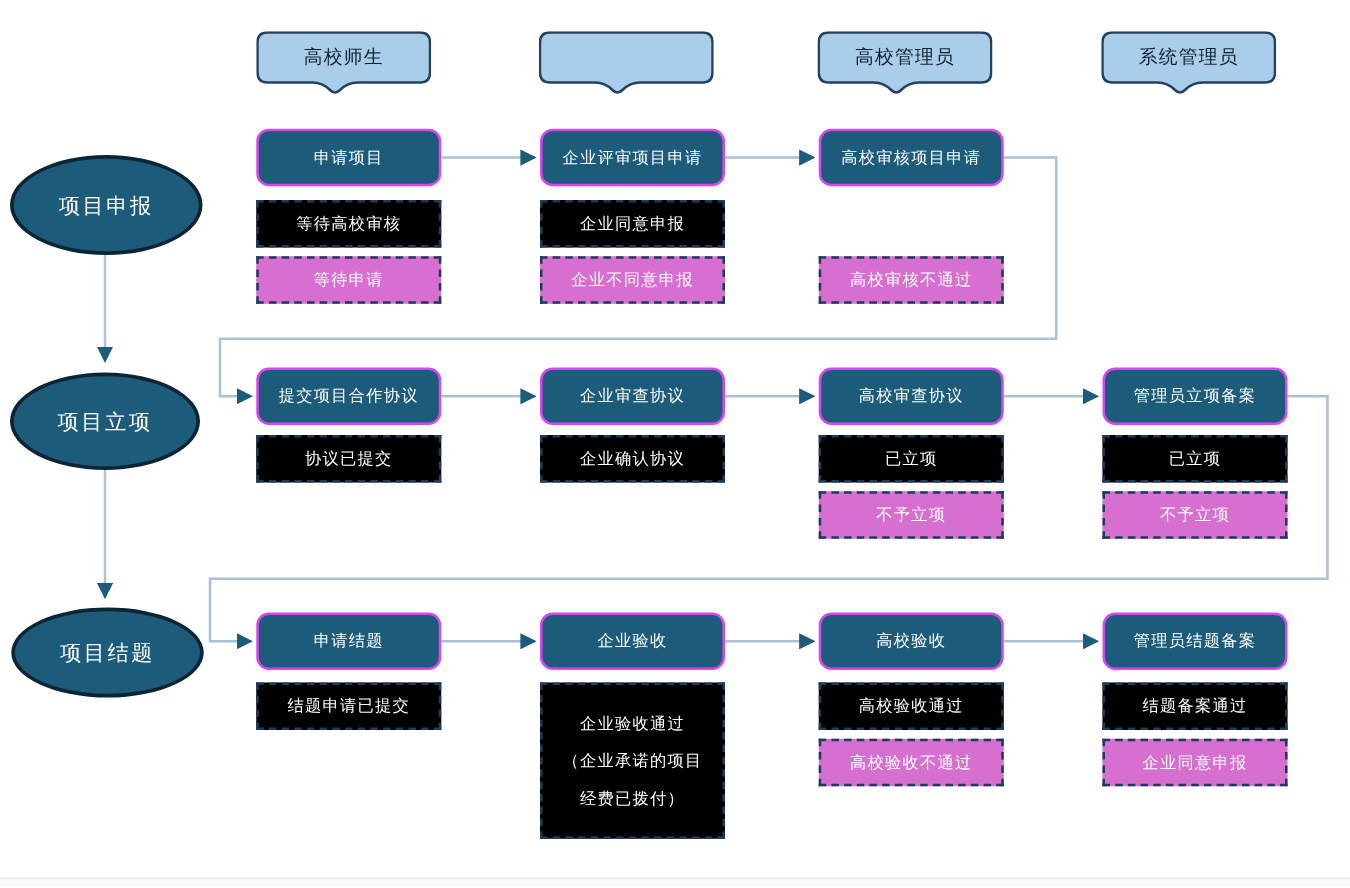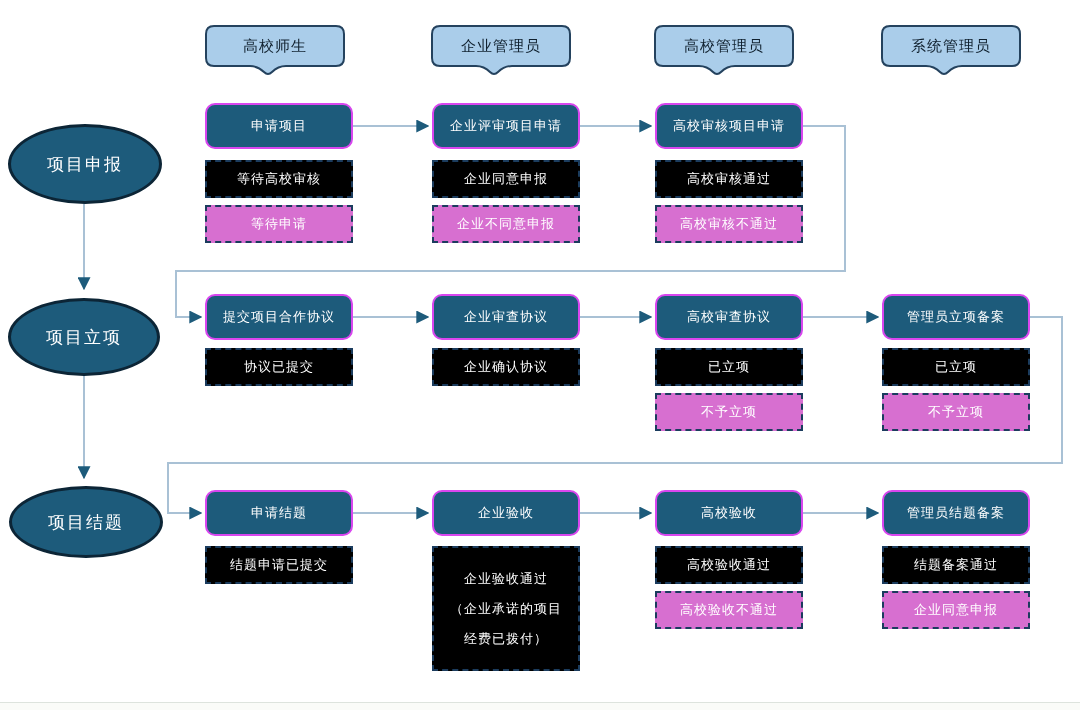--- a/index.html
+++ b/index.html
@@ -82,21 +82,20 @@
   <div class="role" style="left:205px;top:25px;">
     <svg width="140" height="52" viewBox="0 0 140 52">
       <path d="M9,1 H131 Q139,1 139,9 V33 Q139,41 131,41 H81 Q73,41 67,47 Q63,51 59,47 Q53,41 45,41 H9 Q1,41 1,33 V9 Q1,1 9,1 Z" fill="#aacdea" stroke="#24425e" stroke-width="2"></path>
     </svg>
     <div class="lbl">高校师生</div>
   </div>
   <div class="role" style="left:431px;top:25px;">
     <svg width="140" height="52" viewBox="0 0 140 52">
       <path d="M9,1 H131 Q139,1 139,9 V33 Q139,41 131,41 H81 Q73,41 67,47 Q63,51 59,47 Q53,41 45,41 H9 Q1,41 1,33 V9 Q1,1 9,1 Z" fill="#aacdea" stroke="#24425e" stroke-width="2"></path>
     </svg>
-    <div class="lbl">企业管理员</div>
   </div>
   <div class="role" style="left:654px;top:25px;">
     <svg width="140" height="52" viewBox="0 0 140 52">
       <path d="M9,1 H131 Q139,1 139,9 V33 Q139,41 131,41 H81 Q73,41 67,47 Q63,51 59,47 Q53,41 45,41 H9 Q1,41 1,33 V9 Q1,1 9,1 Z" fill="#aacdea" stroke="#24425e" stroke-width="2"></path>
     </svg>
     <div class="lbl">高校管理员</div>
   </div>
   <div class="role" style="left:881px;top:25px;">
     <svg width="140" height="52" viewBox="0 0 140 52">
       <path d="M9,1 H131 Q139,1 139,9 V33 Q139,41 131,41 H81 Q73,41 67,47 Q63,51 59,47 Q53,41 45,41 H9 Q1,41 1,33 V9 Q1,1 9,1 Z" fill="#aacdea" stroke="#24425e" stroke-width="2"></path>
@@ -129,23 +128,20 @@
   </div>
   <div class="status ok" style="left:432px;top:160px;">
     <span>企业同意申报</span>
   </div>
   <div class="status no" style="left:432px;top:205px;">
     <span>企业不同意申报</span>
   </div>
 
   <div class="action" style="left:655px;top:103px;">
     <span>高校审核项目申请</span>
-  </div>
-  <div class="status ok" style="left:655px;top:160px;">
-    <span>高校审核通过</span>
   </div>
   <div class="status no" style="left:655px;top:205px;">
     <span>高校审核不通过</span>
   </div>
 
   <div class="action" style="left:205px;top:294px;">
     <span>提交项目合作协议</span>
   </div>
   <div class="status ok" style="left:205px;top:348px;">
     <span>协议已提交</span>

